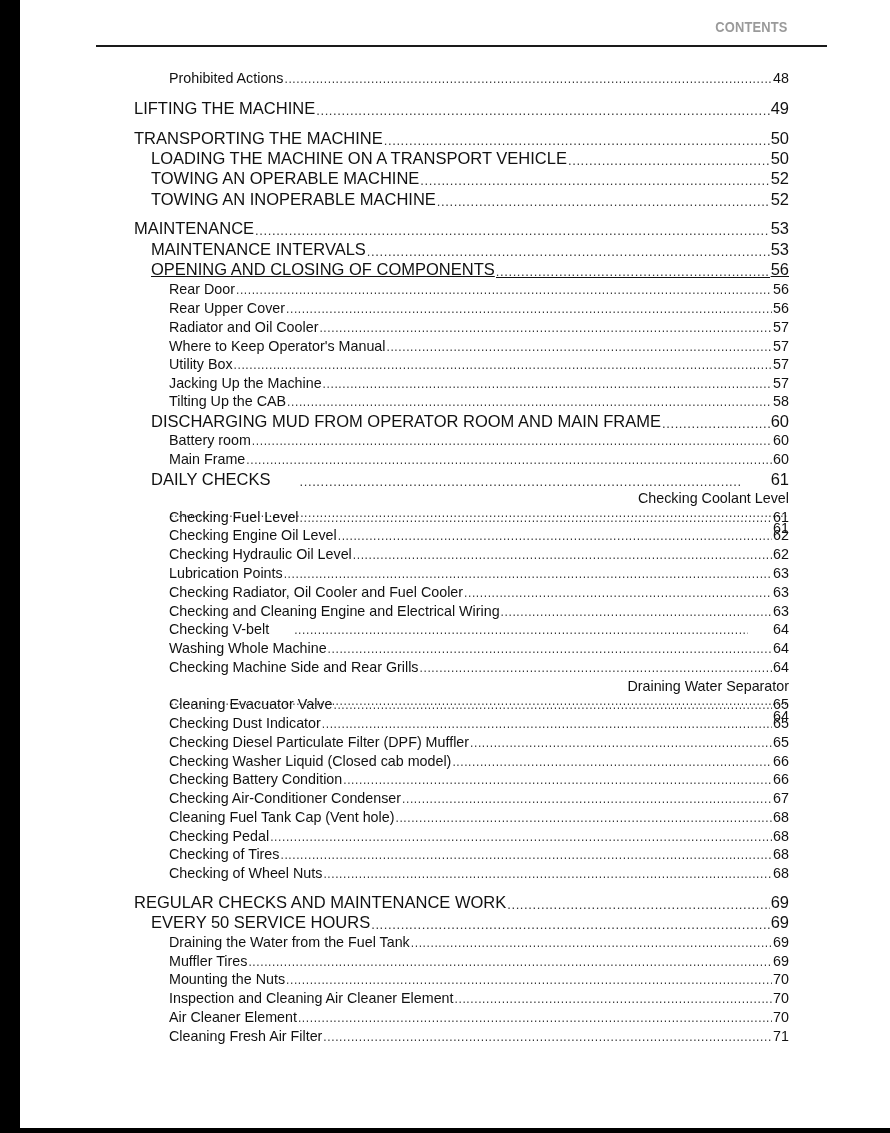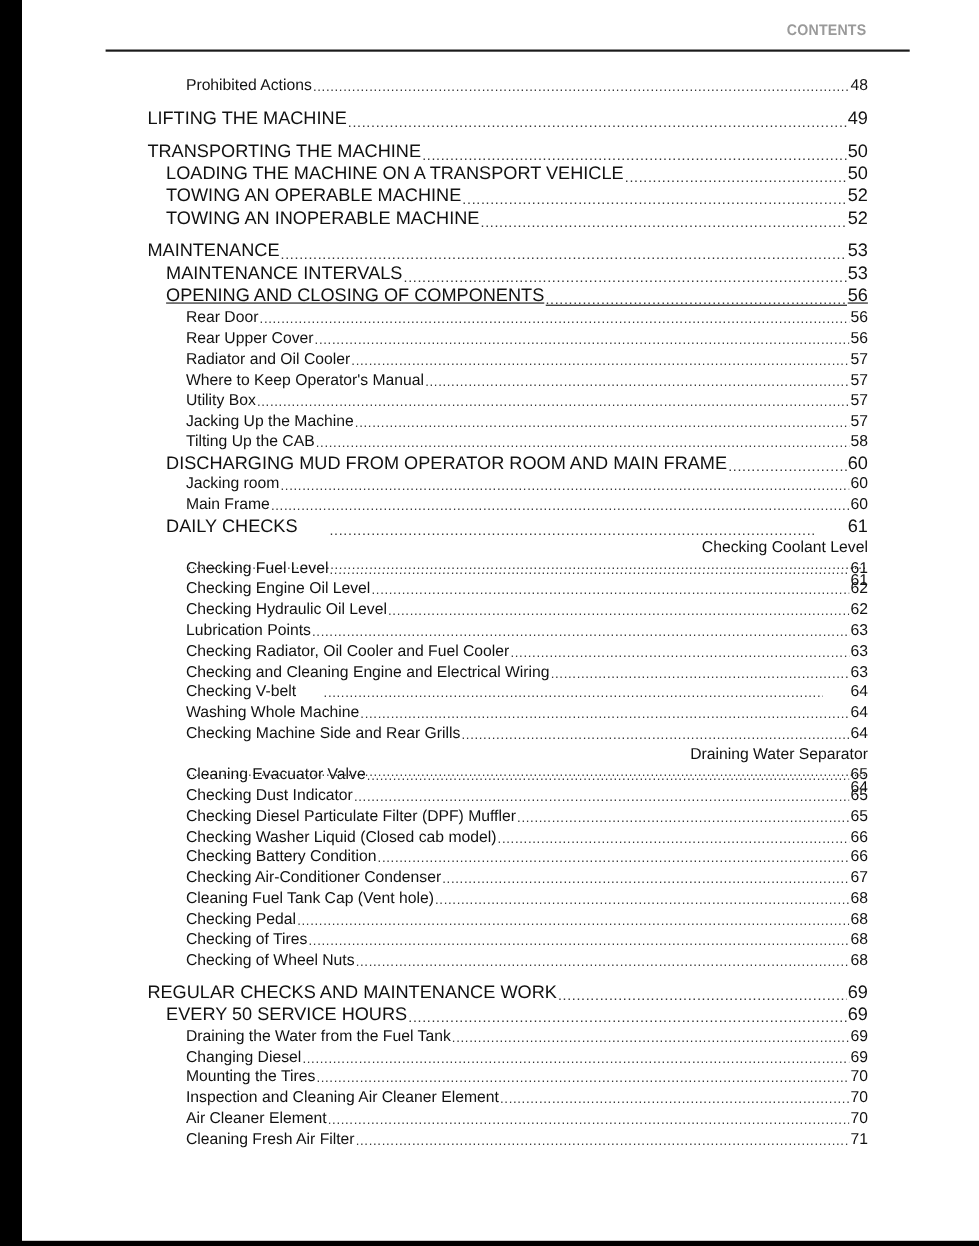--- a/index.html
+++ b/index.html
@@ -171,21 +171,21 @@
     <span class="title">Tilting Up the CAB</span>
     <span class="leader"></span>
     <span class="page">58</span>
   </div>
     <div class="toc-row lvl-1" style="top: 412px;">
     <span class="title">DISCHARGING MUD FROM OPERATOR ROOM AND MAIN FRAME</span>
     <span class="leader"></span>
     <span class="page">60</span>
   </div>
     <div class="toc-row lvl-2" style="top: 432px;">
-    <span class="title">Jacking room</span>
+    <span class="title">Battery room</span>
     <span class="leader"></span>
     <span class="page">60</span>
   </div>
     <div class="toc-row lvl-2" style="top: 451px;">
     <span class="title">Main Frame</span>
     <span class="leader"></span>
     <span class="page">60</span>
   </div>
     <div class="toc-row lvl-1" style="top: 470px; gap: 28px;">
     <span class="title">DAILY CHECKS</span>
@@ -306,26 +306,26 @@
     <span class="title">EVERY 50 SERVICE HOURS</span>
     <span class="leader"></span>
     <span class="page">69</span>
   </div>
     <div class="toc-row lvl-2" style="top: 934px;">
     <span class="title">Draining the Water from the Fuel Tank</span>
     <span class="leader"></span>
     <span class="page">69</span>
   </div>
     <div class="toc-row lvl-2" style="top: 953px;">
-    <span class="title">Changing Diesel</span>
+    <span class="title">Muffler Tires</span>
     <span class="leader"></span>
     <span class="page">69</span>
   </div>
     <div class="toc-row lvl-2" style="top: 971px;">
-    <span class="title">Mounting the Tires</span>
+    <span class="title">Mounting the Nuts</span>
     <span class="leader"></span>
     <span class="page">70</span>
   </div>
     <div class="toc-row lvl-2" style="top: 990px;">
     <span class="title">Inspection and Cleaning Air Cleaner Element</span>
     <span class="leader"></span>
     <span class="page">70</span>
   </div>
     <div class="toc-row lvl-2" style="top: 1009px;">
     <span class="title">Air Cleaner Element</span>

